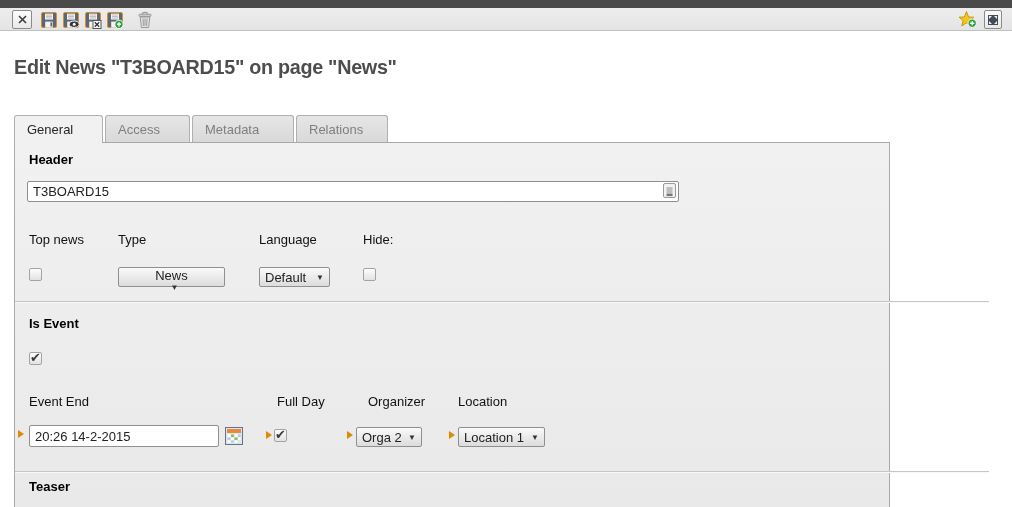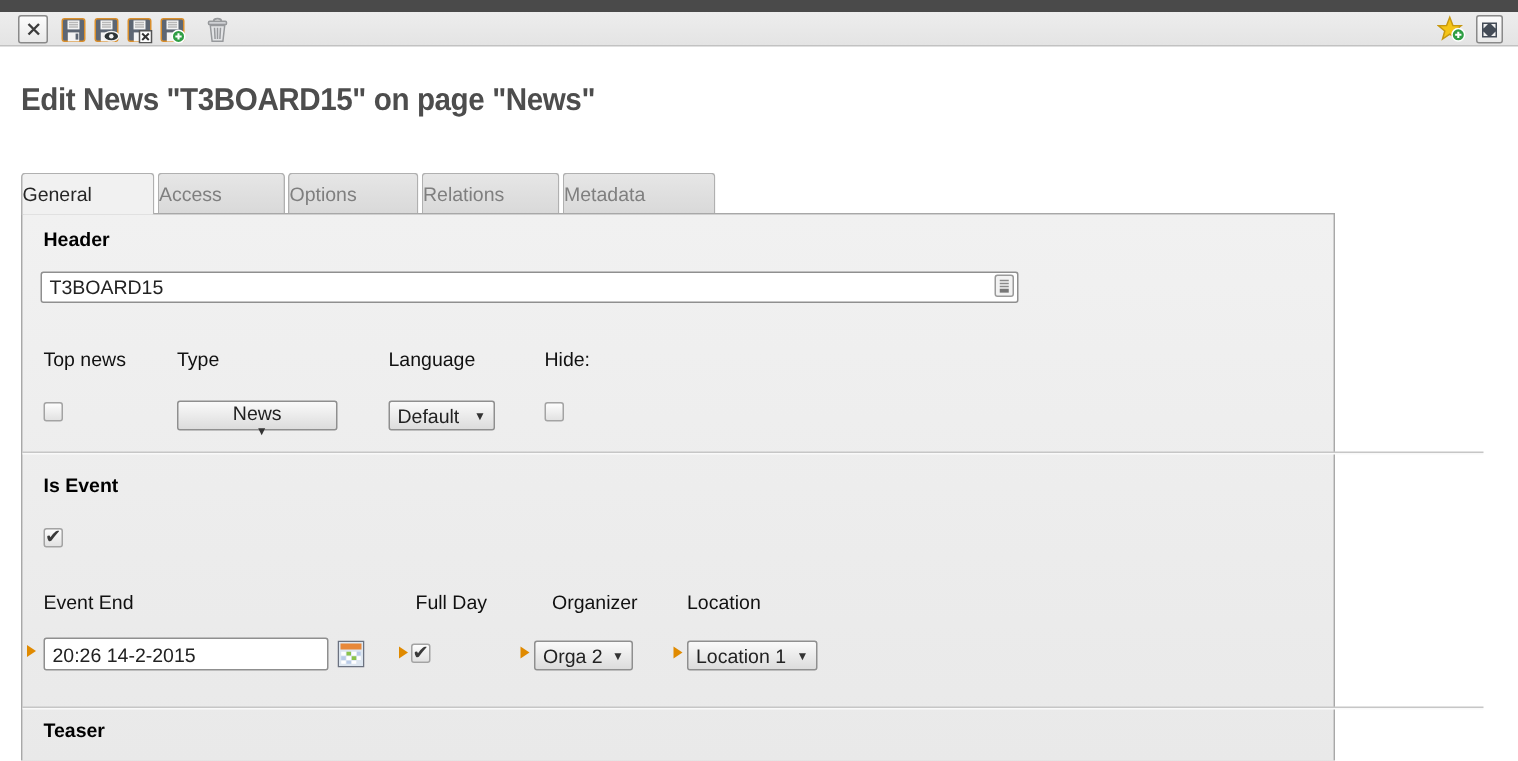--- a/index.html
+++ b/index.html
@@ -19,21 +19,21 @@
     background:linear-gradient(#fcfcfc,#e9e9e9); }
 
   
   .page-title { position:absolute; left:14px; top:55px; font-size:21px; font-weight:bold;
     color:#4d4d4d; letter-spacing:-0.3px; transform:scaleX(0.94); transform-origin:left; white-space:nowrap; }
 
   
   .tabs { position:absolute; left:14px; top:115px; height:28px; display:flex; }
   .tab { height:27px; margin-right:2px; border:1px solid #b0b0b0; border-bottom:none;
     border-radius:3px 3px 0 0; background:linear-gradient(#e6e6e6,#d9d9d9);
-    color:#7f7f7f; font-size:13px; display:flex; align-items:center; cursor:pointer; }
+    color:#7f7f7f; font-size:13px; display:flex; align-items:center; padding-left:12px; cursor:pointer; }
   .tab.active { background:#f1f1f1; color:#262626; height:28px; position:relative; z-index:3; }
   .tab0 { width:89px; } .tab1 { width:85px; } .tab2 { width:87px; }
   .tab3 { width:92px; } .tab4 { width:102px; }
 
   
   .panel { position:absolute; left:14px; top:142px; width:876px; height:366px;
     border:1px solid #a8a8a8; background:linear-gradient(#f1f1f1,#e9e9e9); z-index:1; }
   .divider { position:absolute; left:0; width:974px; height:2px;
     border-top:1px solid #c6c6c6; border-bottom:1px solid #f9f9f9; }
 
@@ -142,23 +142,22 @@
         <path d="M2 2 l3 0 l-3 3 Z M10 2 l0 3 l-3 -3 Z M2 10 l0 -3 l3 3 Z M10 10 l-3 0 l3 -3 Z" fill="#f0f0f0"></path>
       </svg>
     </div>
   </div>
 
   <div class="page-title">Edit News "T3BOARD15" on page "News"</div>
 
   <div class="tabs">
     <div class="tab tab0 active">General</div>
     <div class="tab tab1">Access</div>
-    <div class="tab tab2">Options</div>
+    <div class="tab tab4">Metadata</div>
     <div class="tab tab3">Relations</div>
-    <div class="tab tab4">Metadata</div>
   </div>
 
   <div class="panel">
 
     <div class="lbl-b" style="left:14px; top:9px;">Header</div>
 
     <div style="position:absolute; left:12px; top:38px; width:652px; height:21px;">
       <input class="txt-input" style="width: 652px; height: 21px;" type="text" value="T3BOARD15">
       <span class="field-ctrl">
         <svg width="11" height="13" viewBox="0 0 11 13">

